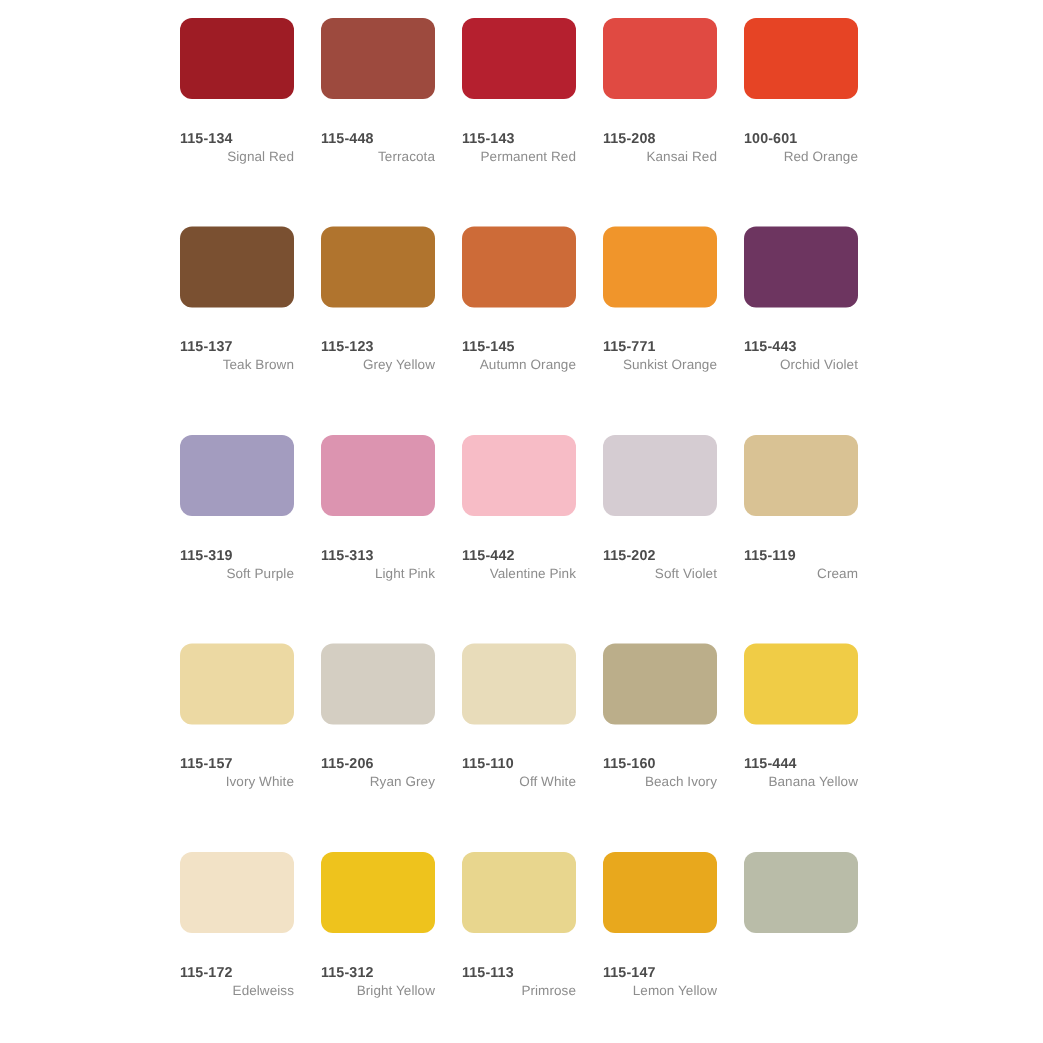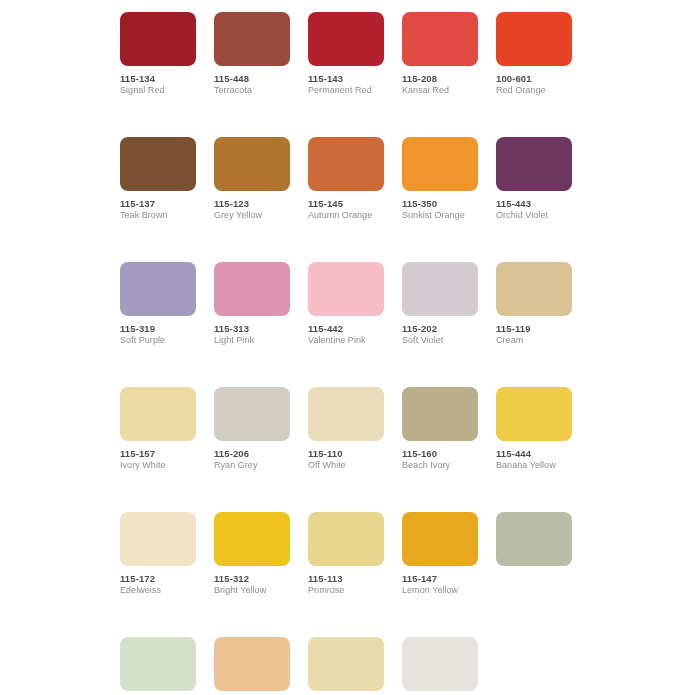--- a/index.html
+++ b/index.html
@@ -39,37 +39,38 @@
   }
 
   .swatch-chip {
     width: 76px;
     height: 54px;
     border-radius: 8px;
     background: #cccccc;
   }
 
   .swatch-code {
-    margin-top: 7px;
+    margin-top: 21px;
     font-size: 9.5px;
     font-weight: bold;
     color: #4b4b4b;
     line-height: 11px;
     letter-spacing: 0.1px;
     white-space: nowrap;
   }
 
   .swatch-name {
     margin-top: 1px;
     font-size: 9px;
     font-weight: normal;
     color: #8d8d8d;
     line-height: 11px;
     letter-spacing: 0.05px;
     white-space: nowrap;
+    text-align: right;
   }
 </style>
 </head>
 <body style="background: rgb(255, 255, 255);">
 
 <div id="palette-sheet">
   <div id="swatch-grid">
       <div class="swatch-cell">
         <div class="swatch-chip" style="background: rgb(158, 28, 37);"></div>
         <div class="swatch-code">115-134</div>
@@ -105,21 +106,21 @@
         <div class="swatch-code">115-123</div>
         <div class="swatch-name">Grey Yellow</div>
       </div>
       <div class="swatch-cell">
         <div class="swatch-chip" style="background: rgb(205, 107, 56);"></div>
         <div class="swatch-code">115-145</div>
         <div class="swatch-name">Autumn Orange</div>
       </div>
       <div class="swatch-cell">
         <div class="swatch-chip" style="background: rgb(240, 149, 43);"></div>
-        <div class="swatch-code">115-350</div>
+        <div class="swatch-code">115-771</div>
         <div class="swatch-name">Sunkist Orange</div>
       </div>
       <div class="swatch-cell">
         <div class="swatch-chip" style="background: rgb(109, 53, 96);"></div>
         <div class="swatch-code">115-443</div>
         <div class="swatch-name">Orchid Violet</div>
       </div>
       <div class="swatch-cell">
         <div class="swatch-chip" style="background: rgb(163, 156, 191);"></div>
         <div class="swatch-code">115-319</div>

